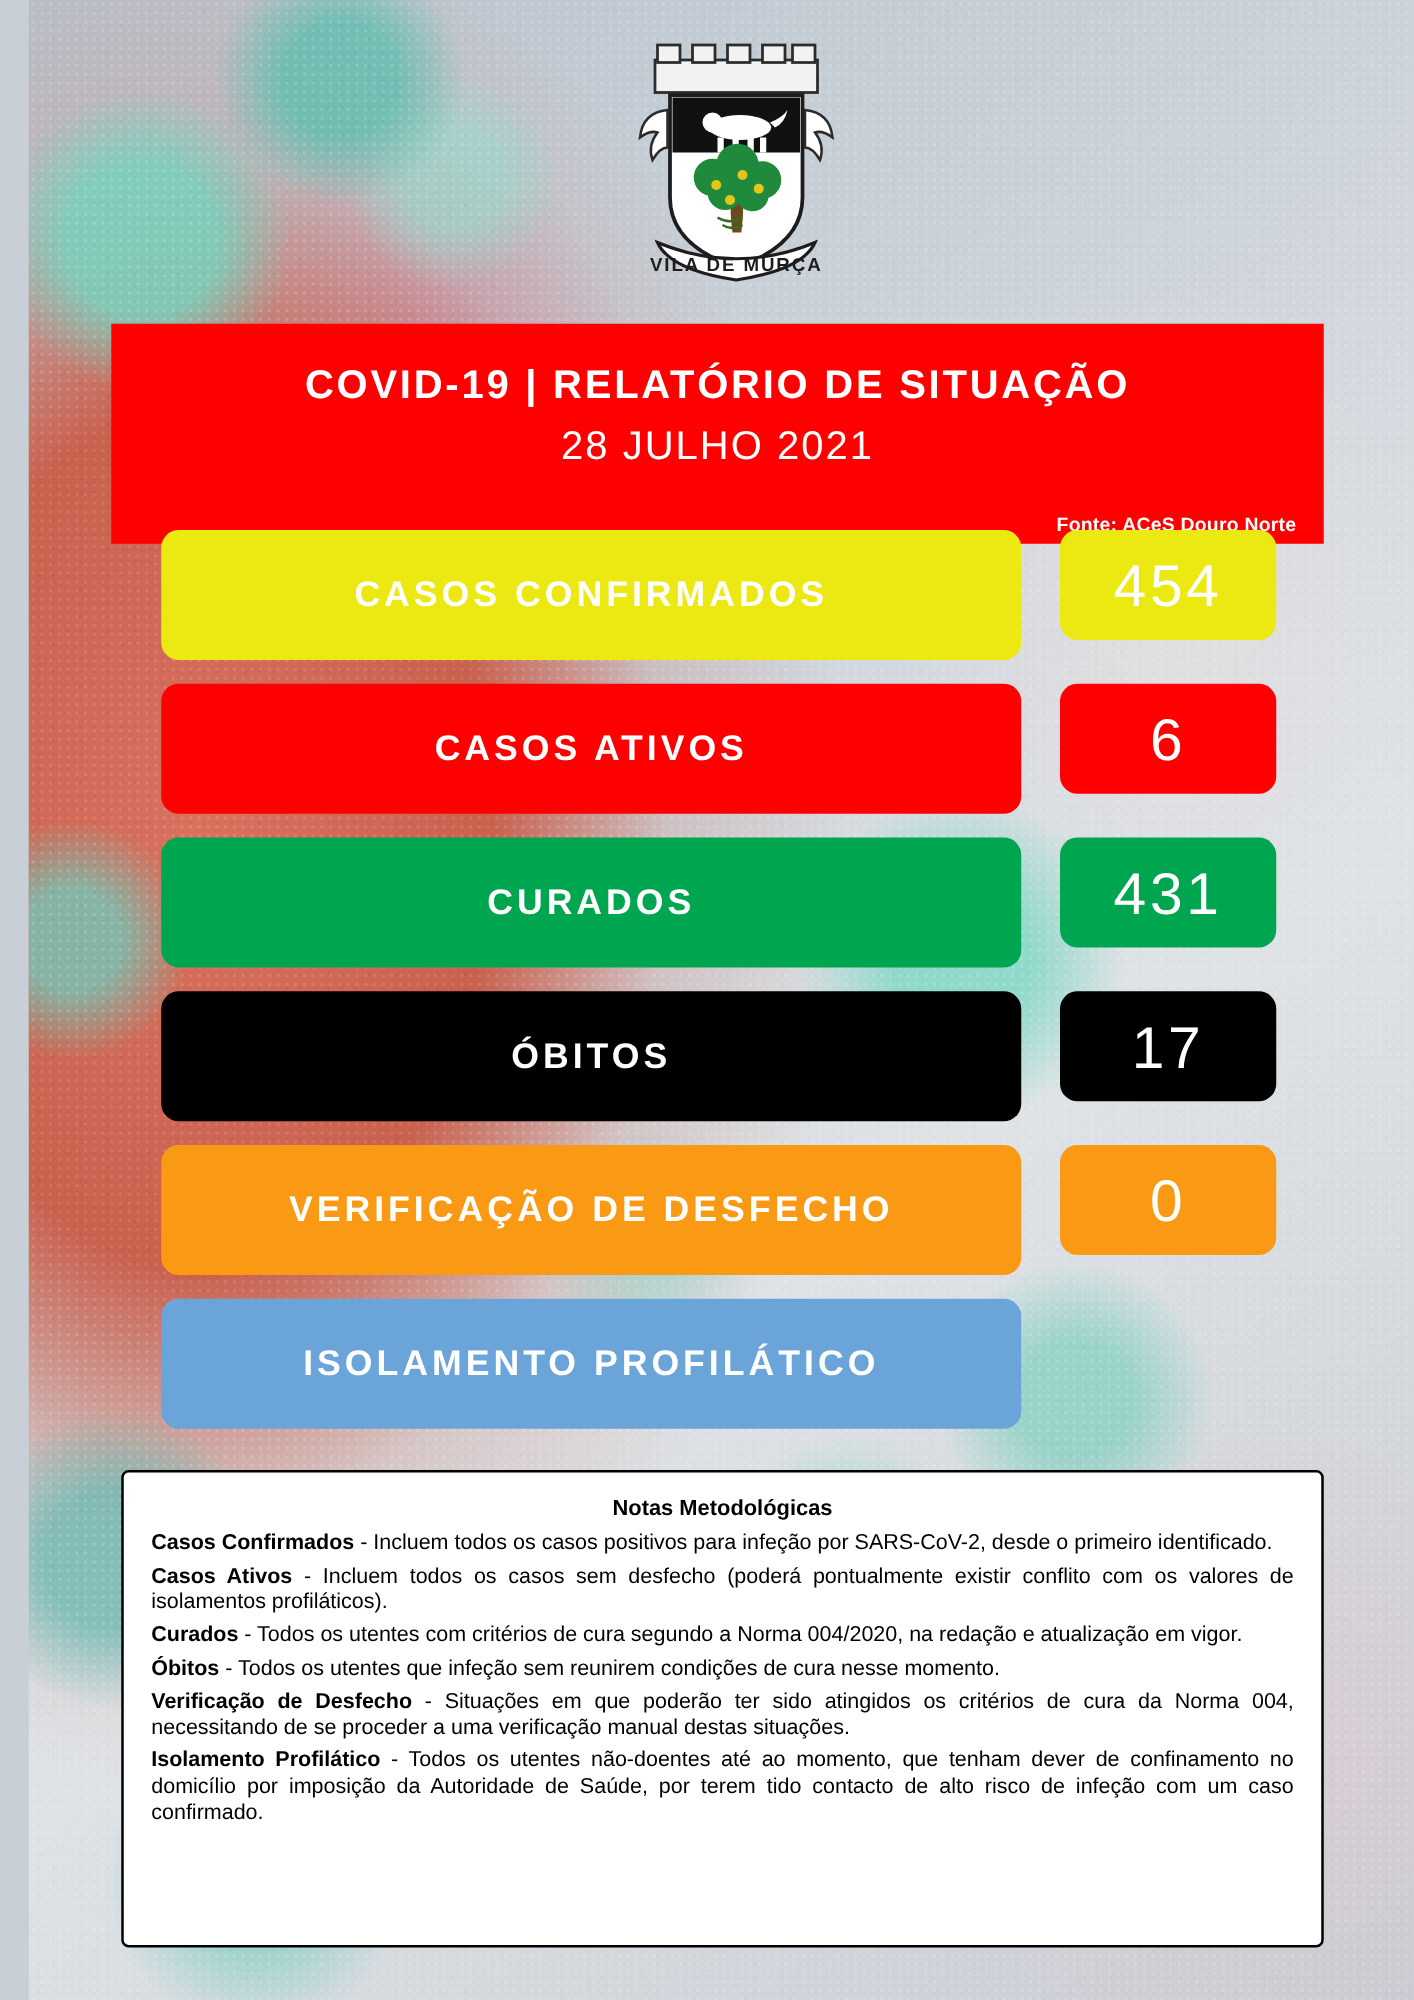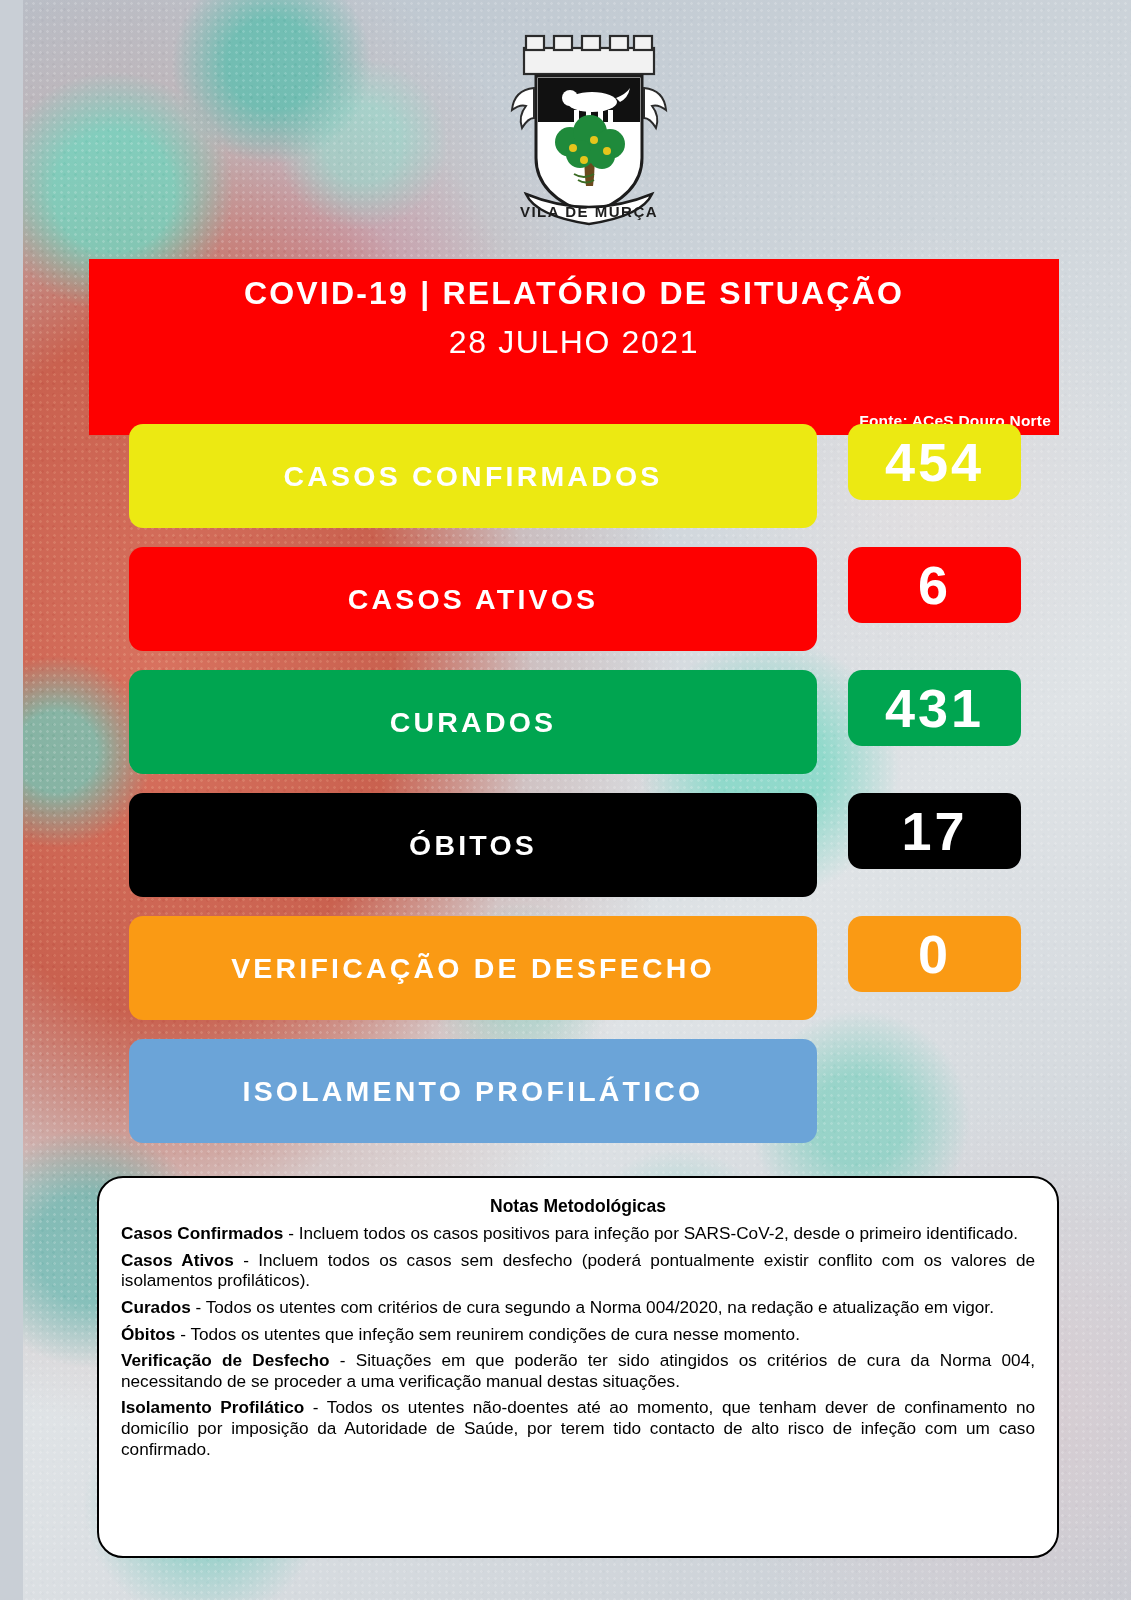--- a/index.html
+++ b/index.html
@@ -64,36 +64,36 @@
   
   .title-banner {
     position: absolute;
     left: 66px;
     top: 259px;
     width: 970px;
     height: 176px;
     background: #fe0000;
     color: #ffffff;
     text-align: center;
-    padding-top: 16px;
+    padding-top: 30px;
   }
   .title-line1 {
     font-size: 32px;
     font-weight: bold;
     letter-spacing: 2.2px;
   }
   .title-line2 {
     font-size: 32px;
     font-weight: normal;
     letter-spacing: 1.6px;
     margin-top: 12px;
   }
   .title-source {
     position: absolute;
-    right: 8px;
+    right: 22px;
     bottom: 5px;
     font-size: 15.5px;
     font-weight: bold;
     letter-spacing: 0.2px;
   }
 
   
   .metrics {
     position: absolute;
     left: 0;
@@ -117,28 +117,28 @@
     color: #ffffff;
     font-size: 28.5px;
     font-weight: bold;
     letter-spacing: 3.2px;
     text-align: center;
   }
   .metric-value {
     position: absolute;
     left: 825px;
     width: 173px;
-    height: 76px;
+    height: 88px;
     border-radius: 14px;
     display: flex;
     align-items: center;
     justify-content: center;
     color: #ffffff;
-    font-size: 54px;
-    font-weight: bold;
+    font-size: 47px;
+    font-weight: normal;
     letter-spacing: 3px;
   }
   .metric-row.yellow .metric-label,
   .metric-row.yellow .metric-value { background: #ece912; }
   .metric-row.red .metric-label,
   .metric-row.red .metric-value { background: #fe0000; }
   .metric-row.green .metric-label,
   .metric-row.green .metric-value { background: #00a550; }
   .metric-row.black .metric-label,
   .metric-row.black .metric-value { background: #000000; }
@@ -149,21 +149,21 @@
 
   
   .notes {
     position: absolute;
     left: 74px;
     top: 1176px;
     width: 962px;
     height: 382px;
     background: #ffffff;
     border: 2.5px solid #000000;
-    border-radius: 26px;
+    border-radius: 6px;
     padding: 18px 22px 10px 22px;
   }
   .notes-title {
     text-align: center;
     font-size: 17.5px;
     font-weight: bold;
     color: #000;
     margin-bottom: 6px;
   }
   .note {

